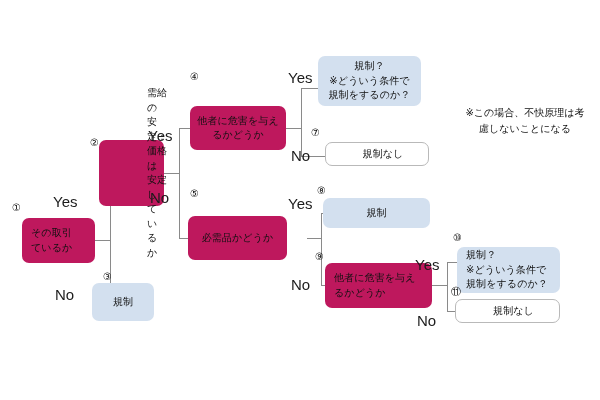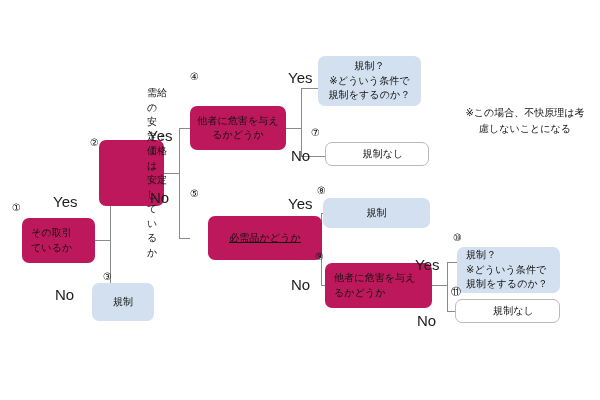--- a/index.html
+++ b/index.html
@@ -138,21 +138,21 @@
 ているか</div>
 
   <div class="marker" style="left:103px; top:272px;">③</div>
   <div class="node blue" style="left:92px; top:283px; width:62px; height:38px;">規制</div>
 
   <div class="marker" style="left:190px; top:72px;">④</div>
   <div class="node gray" style="left:190px; top:106px; width:96px; height:44px;">他者に危害を与え
 るかどうか</div>
 
   <div class="marker" style="left:190px; top:189px;">⑤</div>
-  <div class="node gray" style="left:208px; top:216px; width:114px; height:44px;text-decoration:underline;">必需品かどうか</div>
+  <div class="node gray" style="left:188px; top:216px; width:99px; height:44px;">必需品かどうか</div>
 
   <div class="node blue" style="left:318px; top:56px; width:103px; height:50px;">規制？
 ※どういう条件で
 規制をするのか？</div>
 
   <div class="marker" style="left:311px; top:128px;">⑦</div>
   <div class="node outline" style="left:325px; top:142px; width:104px; height:24px;">規制なし</div>
 
   <div class="marker" style="left:317px; top:186px;">⑧</div>
   <div class="node blue" style="left:323px; top:198px; width:107px; height:30px;">規制</div>

